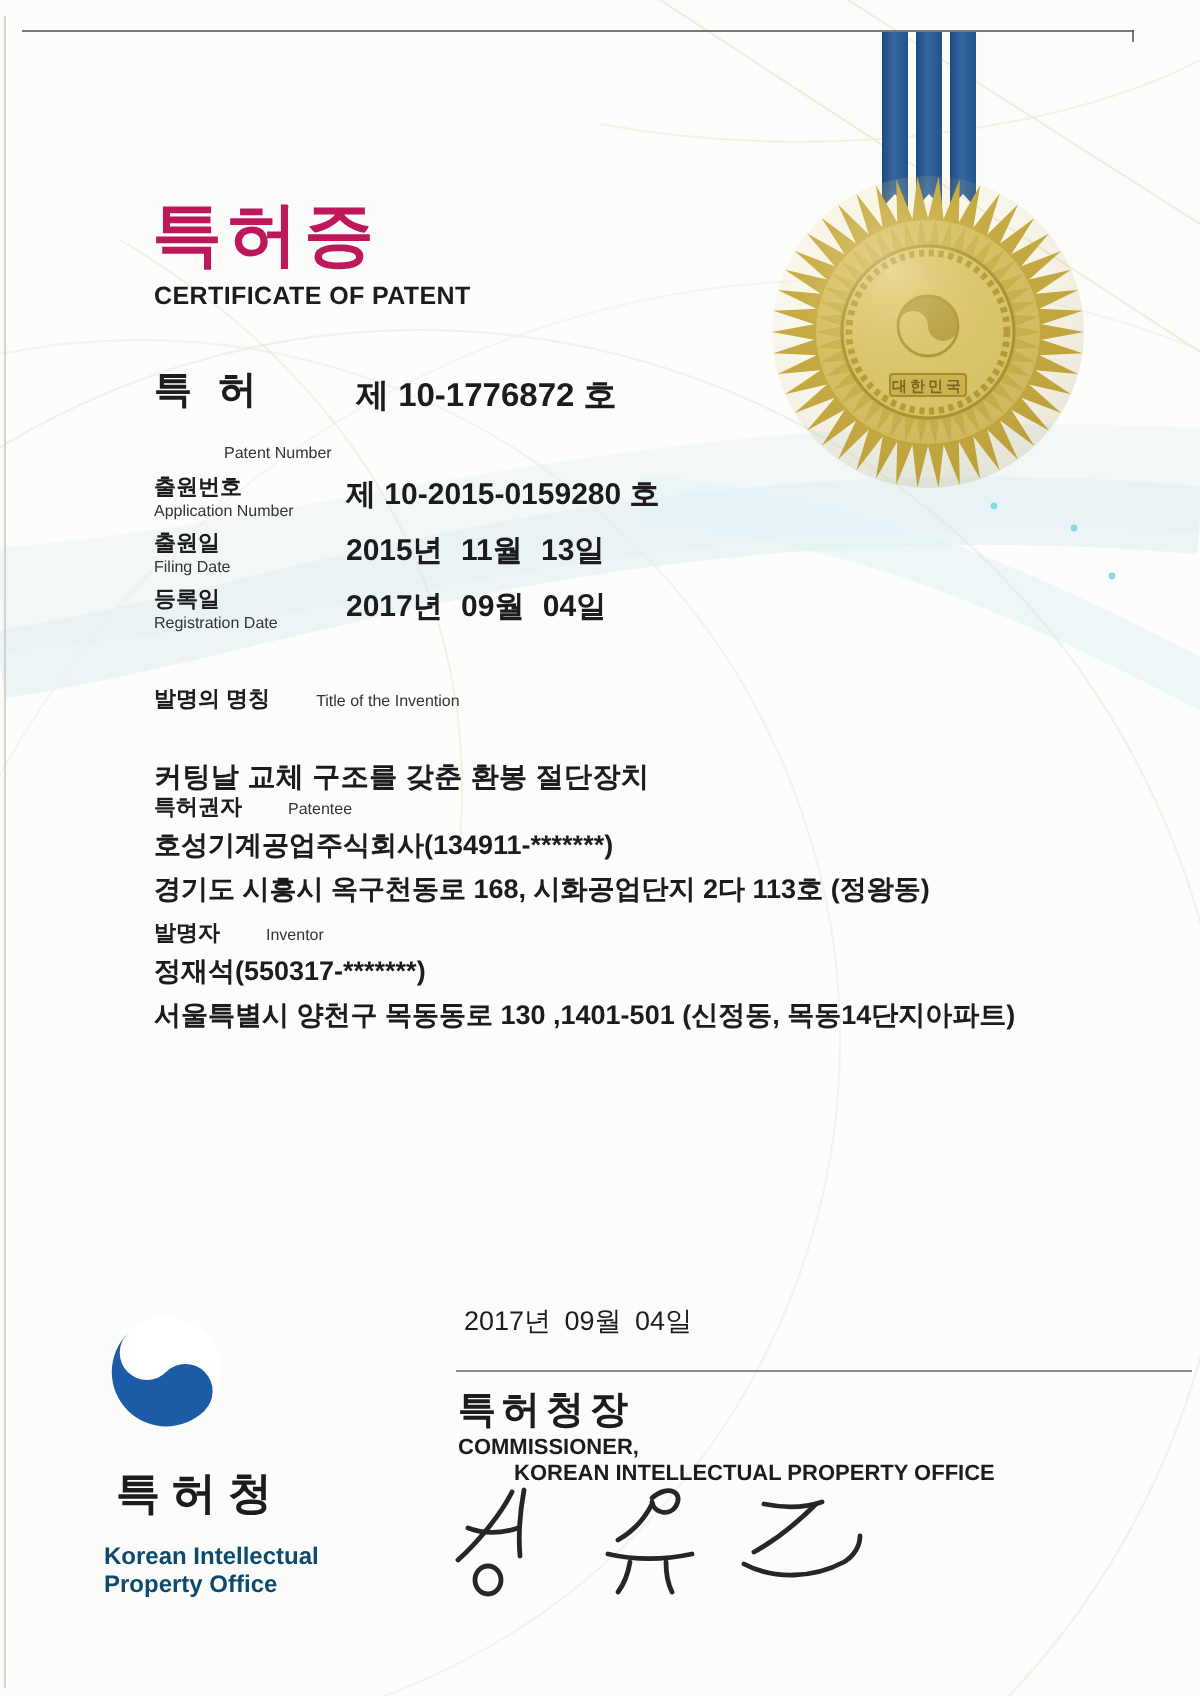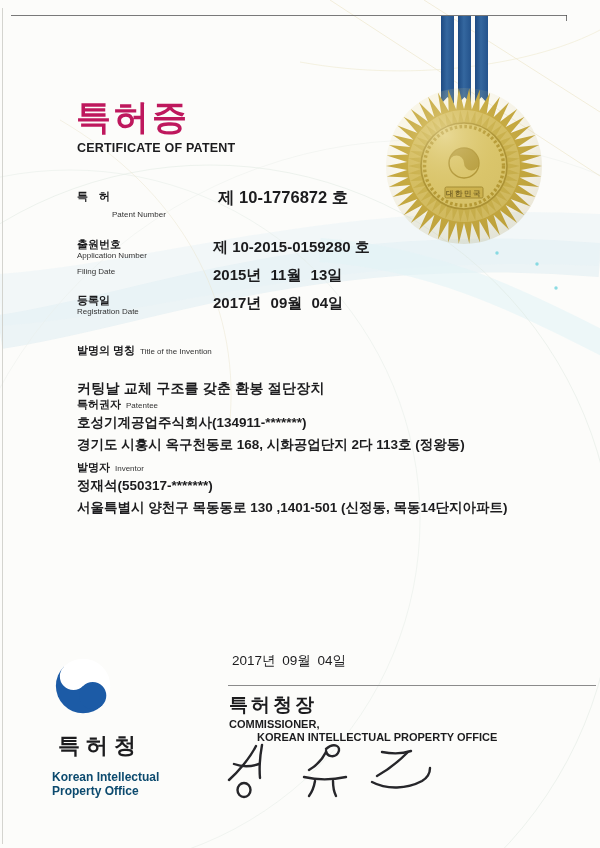--- a/index.html
+++ b/index.html
@@ -23,29 +23,29 @@
   .medal{position:absolute;left:384px;top:86px;width:160px;height:160px;z-index:3;}
 
   
   .title-ko{position:absolute;left:76px;top:94px;font-size:35px;font-weight:bold;letter-spacing:3px;color:#be185d;z-index:4;}
   .title-en{position:absolute;left:77px;top:141px;font-size:12.5px;font-weight:bold;letter-spacing:.2px;z-index:4;}
 
   
   .frow{position:absolute;left:77px;width:470px;z-index:4;}
   .lko{font-size:11px;font-weight:bold;line-height:12px;}
   .len{font-size:8px;color:#333;margin-top:1px;line-height:9px;}
-  .fval{position:absolute;left:96px;top:0;font-size:15px;font-weight:bold;white-space:nowrap;margin-left:40px;}
+  .fval{position:absolute;left:96px;top:0;font-size:15px;font-weight:bold;white-space:nowrap;}
   .date-val{word-spacing:5px;}
-  .patent-row .lko{font-size:11px;letter-spacing:4px;line-height:16px;}
-  .patent-row .len{margin-top:6px;padding-left:35px;}
+  .patent-row .lko{font-size:19px;letter-spacing:4px;line-height:16px;}
+  .patent-row .len{margin-top:18px;padding-left:35px;}
   .patent-row .fval{left:101px;top:-1px;font-size:16.5px;}
 
   
   .sect{position:absolute;left:77px;z-index:4;}
-  .sect-label{display:flex;align-items:baseline;gap:5px;}
+  .sect-label{display:flex;align-items:baseline;gap:23px;}
   .sect .name,.sect .addr{font-size:13.5px;font-weight:bold;margin-top:4px;white-space:nowrap;}
   .sect .title-val{font-size:14px;font-weight:bold;margin-top:24px;letter-spacing:.2px;}
 
   .statement{position:absolute;left:60px;top:544px;z-index:4;}
   .statement .ko{font-size:15px;font-weight:bold;letter-spacing:-.3px;white-space:nowrap;}
   .statement .en{font-size:12.8px;font-weight:bold;line-height:16.5px;margin-top:6px;white-space:nowrap;letter-spacing:-.1px;}
 
   
   .issue-date{position:absolute;left:232px;top:652px;font-size:13.5px;word-spacing:3px;z-index:4;}
   .sig-divider{position:absolute;left:228px;top:685px;width:368px;border-top:1.5px solid #8b8b8b;z-index:4;}
@@ -117,20 +117,21 @@
     <div class="len">Patent Number</div>
     <div class="fval">제 10-1776872 호</div>
   </div>
 
   <div class="frow" style="top:238px">
     <div class="lko">출원번호</div>
     <div class="len">Application Number</div>
     <div class="fval">제 10-2015-0159280 호</div>
   </div>
   <div class="frow" style="top:266px">
+    <div class="lko">출원일</div>
     <div class="len">Filing Date</div>
     <div class="fval date-val">2015년 11월 13일</div>
   </div>
   <div class="frow" style="top:294px">
     <div class="lko">등록일</div>
     <div class="len">Registration Date</div>
     <div class="fval date-val">2017년 09월 04일</div>
   </div>
 
   <div class="sect" style="top:344px">

